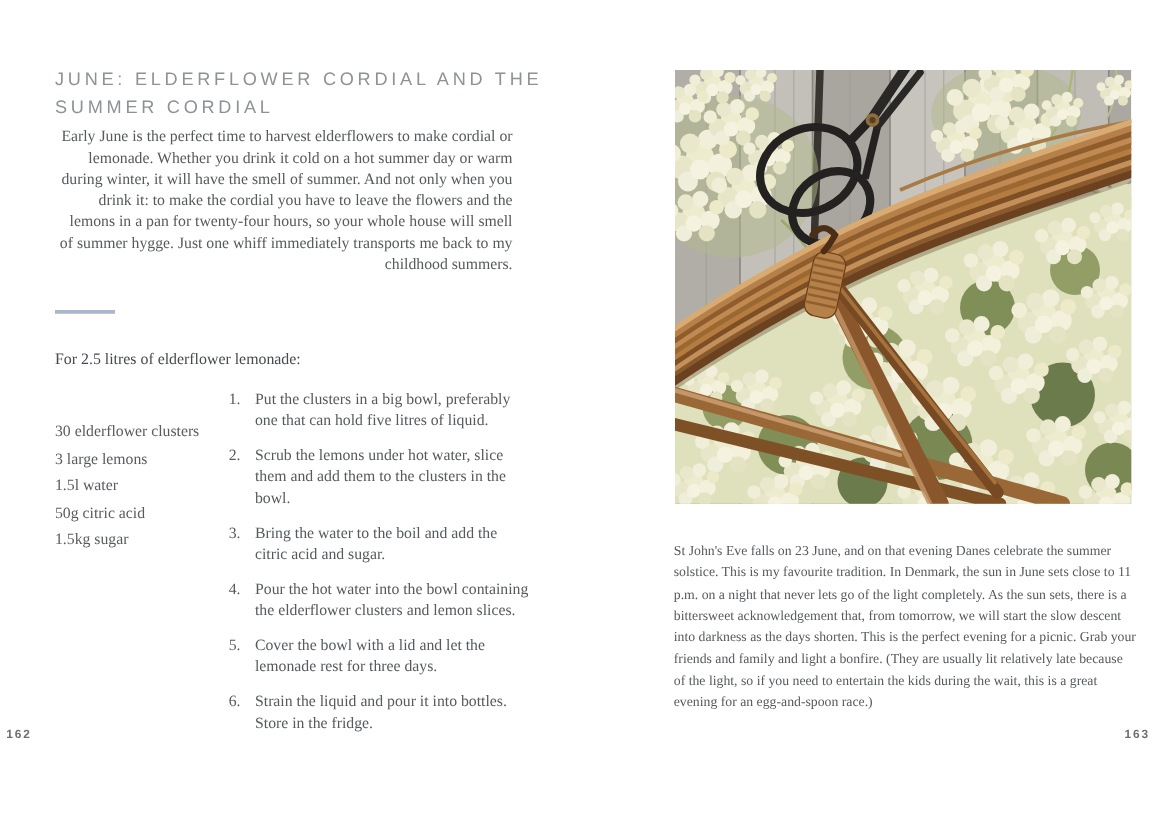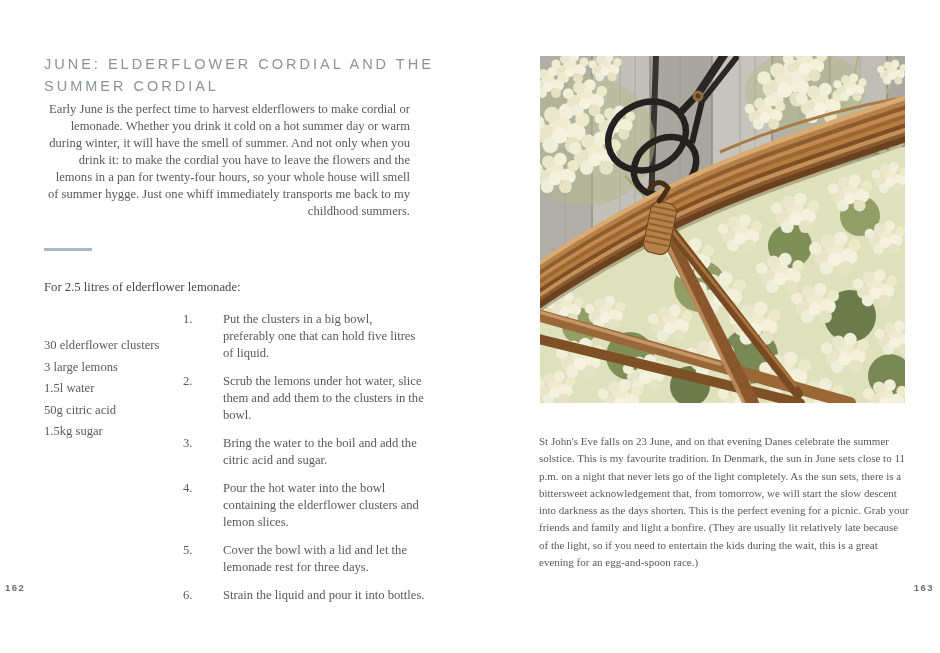--- a/index.html
+++ b/index.html
@@ -11,31 +11,31 @@
          letter-spacing:3px;line-height:21.5px;color:#8d9296;}
   .intro{position:absolute;left:44px;top:101px;width:366px;
          font-size:12.6px;line-height:17px;color:#565a5e;text-align:right;}
   .divider{position:absolute;left:44px;top:248px;width:48px;height:3px;background:#a9b7c9;}
   .recipe-heading{position:absolute;left:44px;top:280px;width:360px;
          font-size:12.7px;font-weight:normal;color:#45494d;}
   .ingredients{position:absolute;left:44px;top:311px;width:145px;
          font-size:12.6px;line-height:21.5px;color:#585b5f;margin-top:24px;}
   .steps{position:absolute;left:183px;top:311px;width:242px;
          font-size:12.6px;line-height:17px;color:#565a5e;counter-reset:step;}
-  .step{display:flex;margin-bottom:11px;counter-increment:step;gap:19px;}
+  .step{display:flex;margin-bottom:11px;counter-increment:step;}
   .step-num{flex:none;width:21px;}
   .step-num::before{content:counter(step) ".";}
   
   .photo{position:absolute;left:540px;top:56px;width:365px;height:347px;}
   .right-body{position:absolute;left:539px;top:433px;width:371px;
          font-size:11px;line-height:17.3px;color:#565a5e;}
   .pagenum{position:absolute;bottom:10px;font-family:"Liberation Sans",sans-serif;
          font-size:9.5px;font-weight:bold;letter-spacing:1.5px;color:#6e6e6e;margin-top:38px;}
   .pagenum-left{left:5px;}
-  .pagenum-right{right:6px;}
+  .pagenum-right{right:20px;}
 </style>
 </head>
 <body>
 
 <div class="spread">
 
   <div class="title">
     <div>JUNE: ELDERFLOWER CORDIAL AND THE</div>
     <div>SUMMER CORDIAL</div>
   </div>

